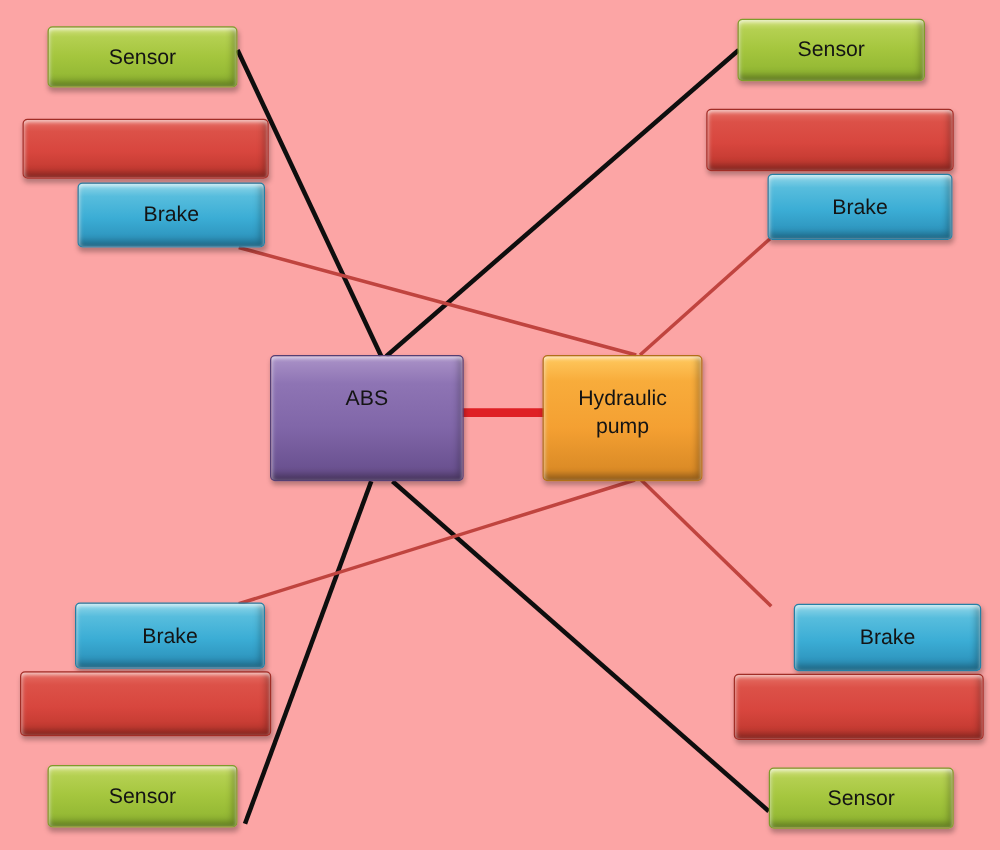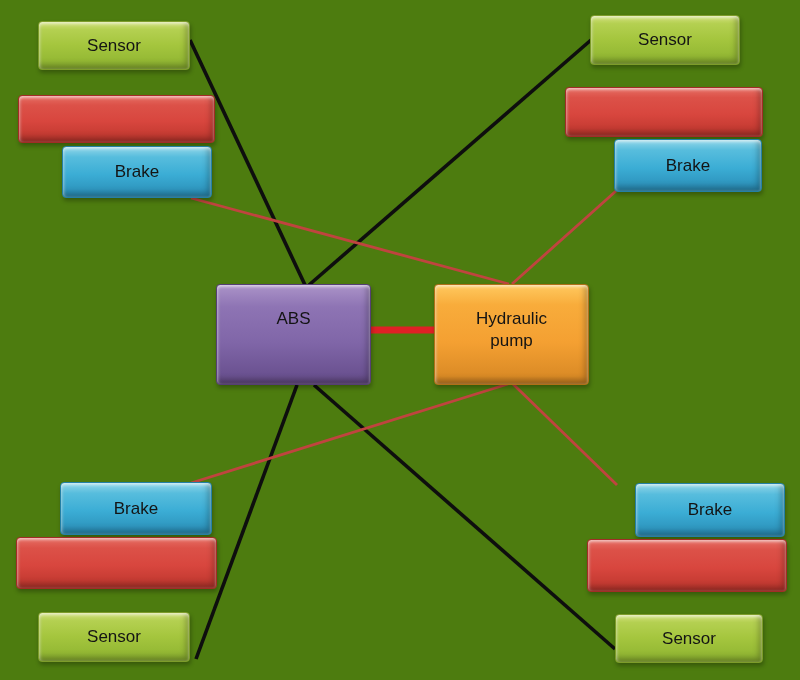--- a/index.html
+++ b/index.html
@@ -5,21 +5,21 @@
   html, body {
     margin: 0;
     padding: 0;
     background: #ffffff;
     font-family: "Liberation Sans", sans-serif;
   }
   #canvas {
     position: relative;
     width: 800px;
     height: 680px;
-    background: #4d7c0f;
+    background: #fca5a5;
     overflow: hidden;
   }
   #edges {
     position: absolute;
     left: 0;
     top: 0;
     z-index: 0;
   }
   .node {
     position: absolute;
@@ -102,21 +102,21 @@
   <div class="node wheel" style="left: 565px; top: 87px; width: 198px; height: 50px;">
     <span class="label"></span>
   </div>
   <div class="node brake" style="left: 592px; top: 139px; width: 148px; height: 53px;">
     <span class="label">Brake</span>
   </div>
 
   <div class="node abs" style="left: 216px; top: 284px; width: 155px; height: 101px;">
     <span class="label">ABS</span>
   </div>
-  <div class="node pump" style="left: 434px; top: 284px; width: 155px; height: 101px;">
+  <div class="node pump" style="left: 434px; top: 284px; width: 128px; height: 101px;">
     <span class="label">Hydraulic pump</span>
   </div>
 
   <div class="node brake" style="left: 38px; top: 482px; width: 152px; height: 53px;">
     <span class="label">Brake</span>
   </div>
   <div class="node wheel" style="left: 16px; top: 537px; width: 201px; height: 52px;">
     <span class="label"></span>
   </div>
   <div class="node sensor" style="left: 38px; top: 612px; width: 152px; height: 50px;">

